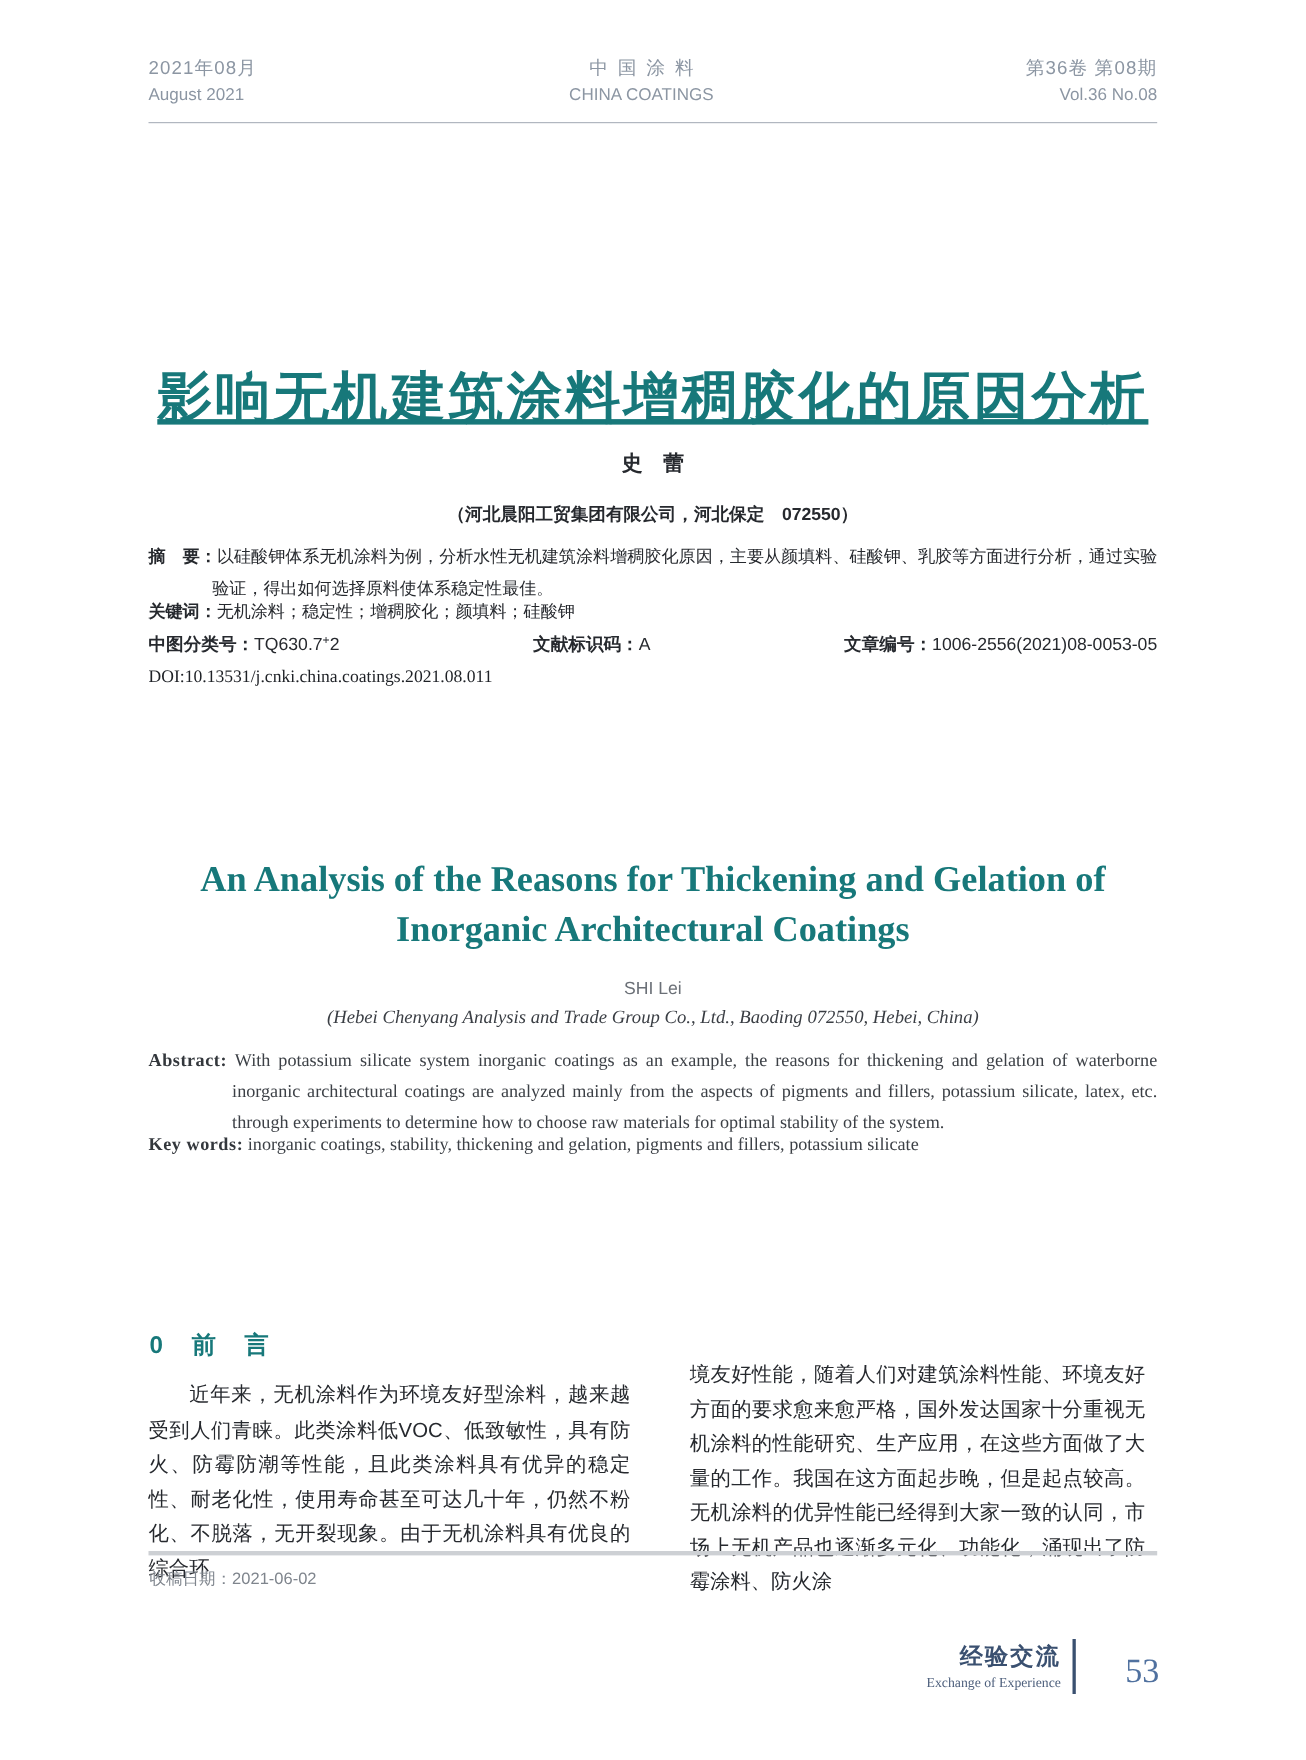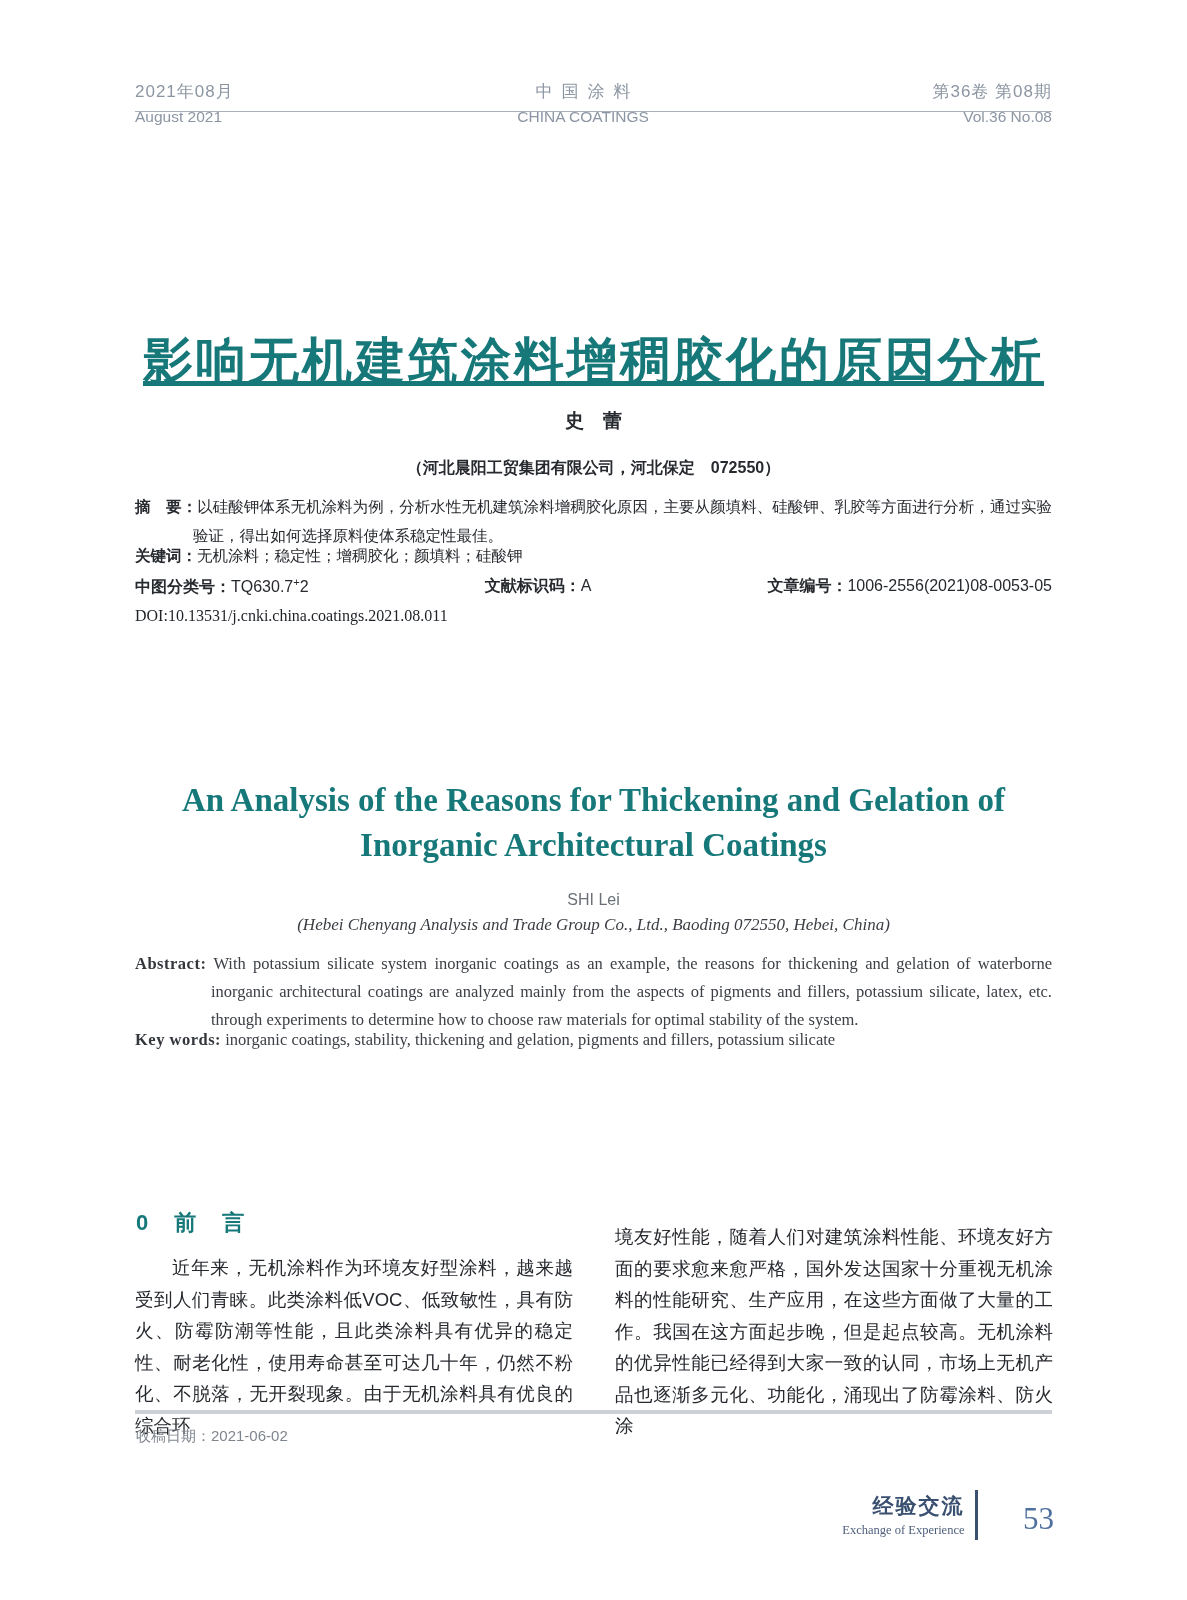--- a/index.html
+++ b/index.html
@@ -9,21 +9,20 @@
     font-family:"Liberation Sans","DejaVu Sans",sans-serif;
     color:#26292e;
   }
   .abs { position:absolute; }
 
   
   .journal-header {
     top:50px; left:135px; width:917px;
     display:flex; justify-content:space-between; align-items:flex-start;
     color:#8c96a3;
-    margin-top:30px;
   }
   .jh-col .cn { font-size:17px; letter-spacing:1px; }
   .jh-col .en { font-size:15.5px; margin-top:5px; }
   .jh-left  { text-align:left; }
   .jh-center{ text-align:center; }
   .jh-center .cn { letter-spacing:9px; text-indent:9px; }
   .jh-right { text-align:right; }
   .header-rule { top:111px; left:135px; width:917px; height:0; border-top:1.5px solid #a9b0ba; }
 
   
@@ -81,21 +80,21 @@
   .section-heading {
     top:1208px; left:136px;
     font-size:22px; font-weight:bold; color:#17787a; letter-spacing:2px;
   }
   .body-col {
     font-size:18.5px; line-height:31.5px; text-align:justify; color:#26292e;
   }
   .col-left  { top:1252px; left:135px; width:438px; }
   .col-left p { margin:0; text-indent:2em; }
   .col-right { top:1221px; left:615px; width:438px; }
-  .col-right p { margin:0; }
+  .col-right p { margin:12px; }
 
   
   .footnote-rule { top:1410px; left:135px; width:917px; height:3.5px; background:#cdd0d4; }
   .footnote { top:1422px; left:136px; width:917px; color:#7f858d; font-size:15px; line-height:28px; }
   .footnote .fn-line { margin:0; }
 
   
   .footer-brand { top:1490px; right:133px; display:flex; align-items:center; }
   .brand-text { text-align:right; }
   .brand-cn { font-size:21px; font-weight:bold; color:#3a5070; letter-spacing:2px; }

